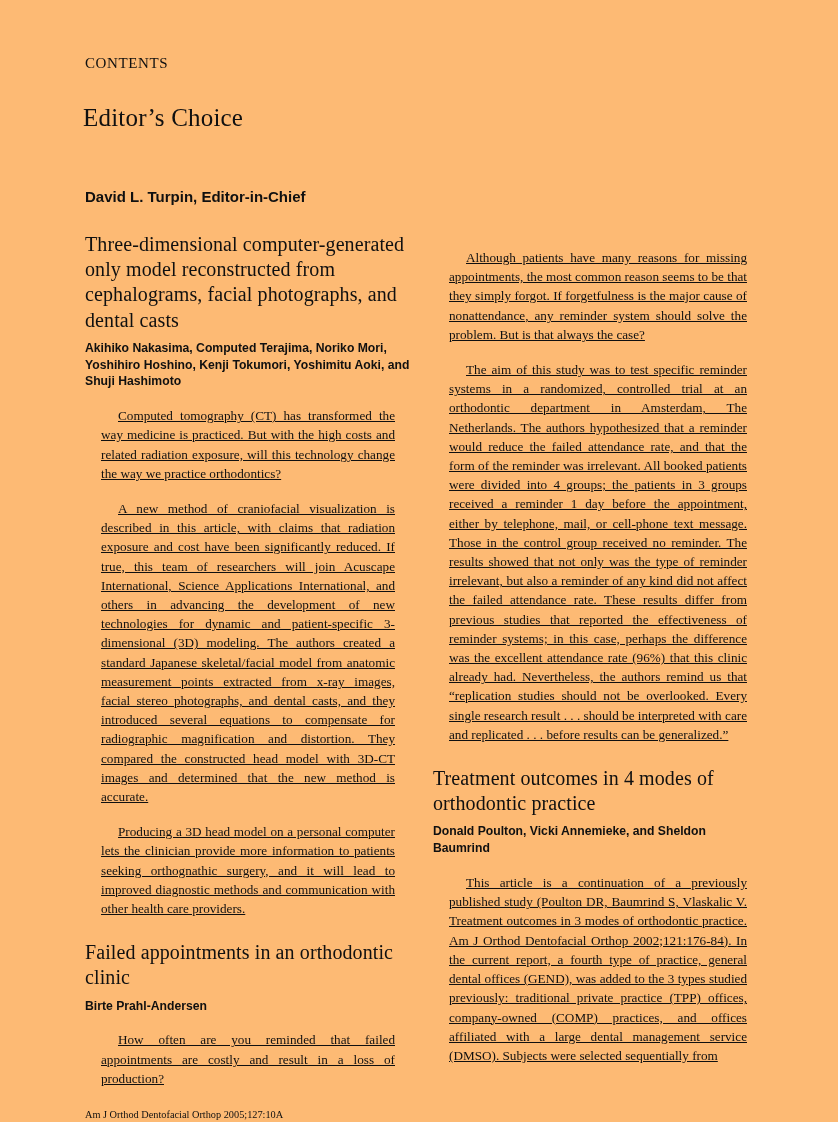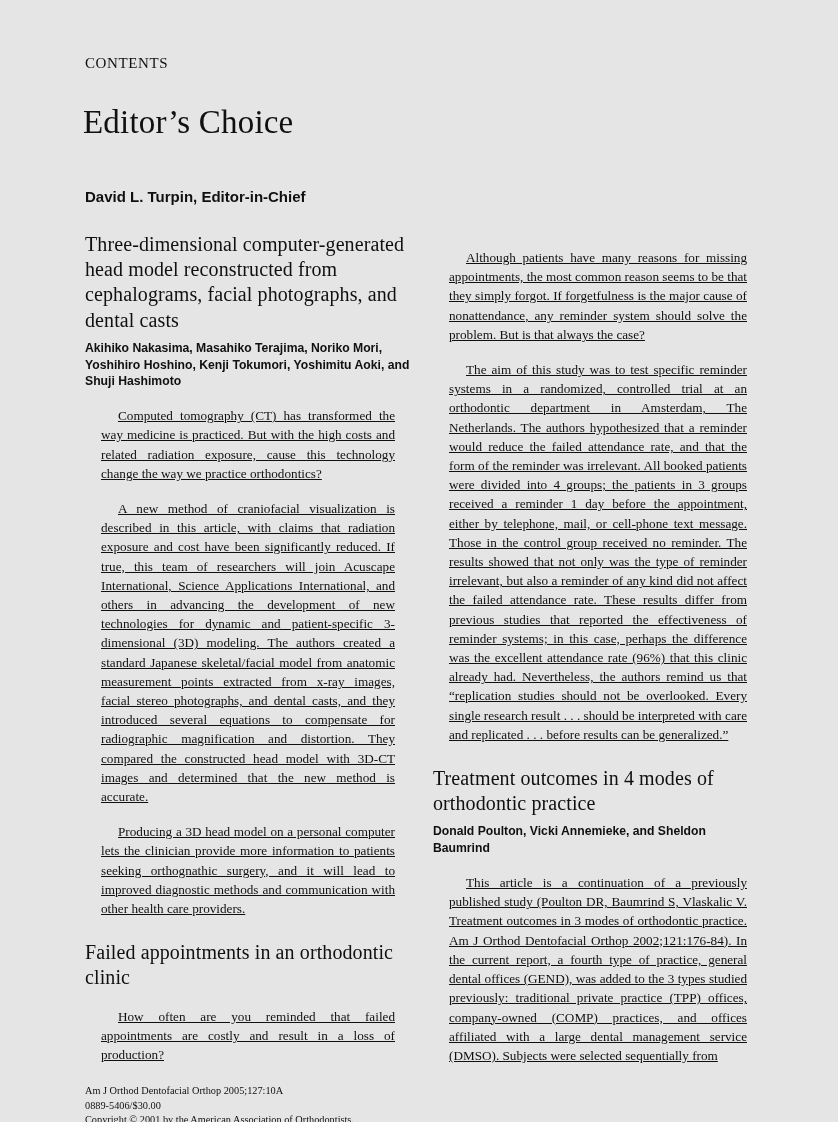--- a/index.html
+++ b/index.html
@@ -1,39 +1,39 @@
 <!DOCTYPE html>
 <html><head>
 <meta charset="utf-8">
 <style>
   html, body { margin: 0; padding: 0; background: #ffffff; }
   .page {
     position: relative;
     width: 838px;
     height: 1122px;
-    background: #e5e5e5;
+    background: #fdba74;
     color: #101010;
     overflow: hidden;
     font-family: "Liberation Serif", serif;
   }
   .kicker {
     position: absolute;
     left: 85px;
     top: 55px;
     font-family: "Liberation Serif", serif;
     font-size: 15px;
     letter-spacing: 0.6px;
   }
   .main-title {
     position: absolute;
     left: 83px;
     top: 104px;
     margin: 0;
     font-family: "Liberation Serif", serif;
-    font-size: 33px;
+    font-size: 25px;
     font-weight: 400;
     letter-spacing: 0.2px;
     text-align: center;
   }
   .byline {
     position: absolute;
     left: 85px;
     top: 188px;
     font-family: Liberation Sans, sans-serif;
     font-size: 15px;
@@ -90,30 +90,31 @@
 
 <div class="page">
 
   <div class="kicker">CONTENTS</div>
   <h1 class="main-title">Editor’s Choice</h1>
   <div class="byline">David L. Turpin, Editor-in-Chief</div>
 
   <div class="col col-left">
 
     <section class="article">
-      <h2>Three-dimensional computer-generated head model reconstructed from cephalograms, facial photographs, and dental casts</h2>
-      <div class="authors">Akihiko Nakasima, Masahiko Terajima, Noriko Mori, Yoshihiro Hoshino, Kenji Tokumori, Yoshimitu Aoki, and Shuji Hashimoto</div>
-      <p class="body">Computed tomography (CT) has transformed the way medicine is practiced. But with the high costs and related radiation exposure, cause this technology change the way we practice orthodontics?</p>
+      <h2>Three-dimensional computer-generated only model reconstructed from cephalograms, facial photographs, and dental casts</h2>
+      <div class="authors">Akihiko Nakasima, Computed Terajima, Noriko Mori, Yoshihiro Hoshino, Kenji Tokumori, Yoshimitu Aoki, and Shuji Hashimoto</div>
+      <p class="body">Computed tomography (CT) has transformed the way medicine is practiced. But with the high costs and related radiation exposure, will this technology change the way we practice orthodontics?</p>
       <p class="body">A new method of craniofacial visualization is described in this article, with claims that radiation exposure and cost have been significantly reduced. If true, this team of researchers will join Acuscape International, Science Applications International, and others in advancing the development of new technologies for dynamic and patient-specific 3-dimensional (3D) modeling. The authors created a standard Japanese skeletal/facial model from anatomic measurement points extracted from x-ray images, facial stereo photographs, and dental casts, and they introduced several equations to compensate for radiographic magnification and distortion. They compared the constructed head model with 3D-CT images and determined that the new method is accurate.</p>
       <p class="body">Producing a 3D head model on a personal computer lets the clinician provide more information to patients seeking orthognathic surgery, and it will lead to improved diagnostic methods and communication with other health care providers.</p>
     </section>
 
     <section class="article">
       <h2>Failed appointments in an orthodontic clinic</h2>
       <div class="authors">
+        <span class="line">Birte Prahl-Andersen</span>
       </div>
       <p class="body">How often are you reminded that failed appointments are costly and result in a loss of production?</p>
     </section>
 
     <div class="footnote">
       <div>Am J Orthod Dentofacial Orthop 2005;127:10A</div>
       <div>0889-5406/$30.00</div>
       <div>Copyright © 2001 by the American Association of Orthodontists.</div>
     </div>
 

